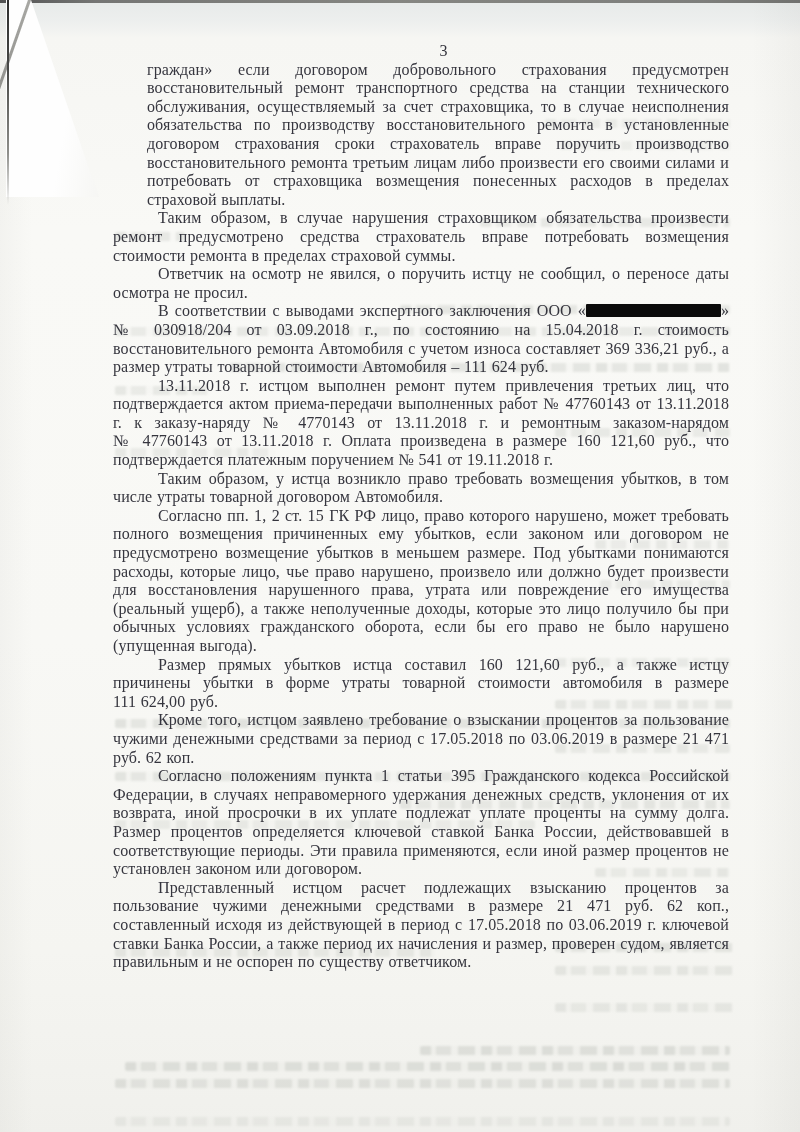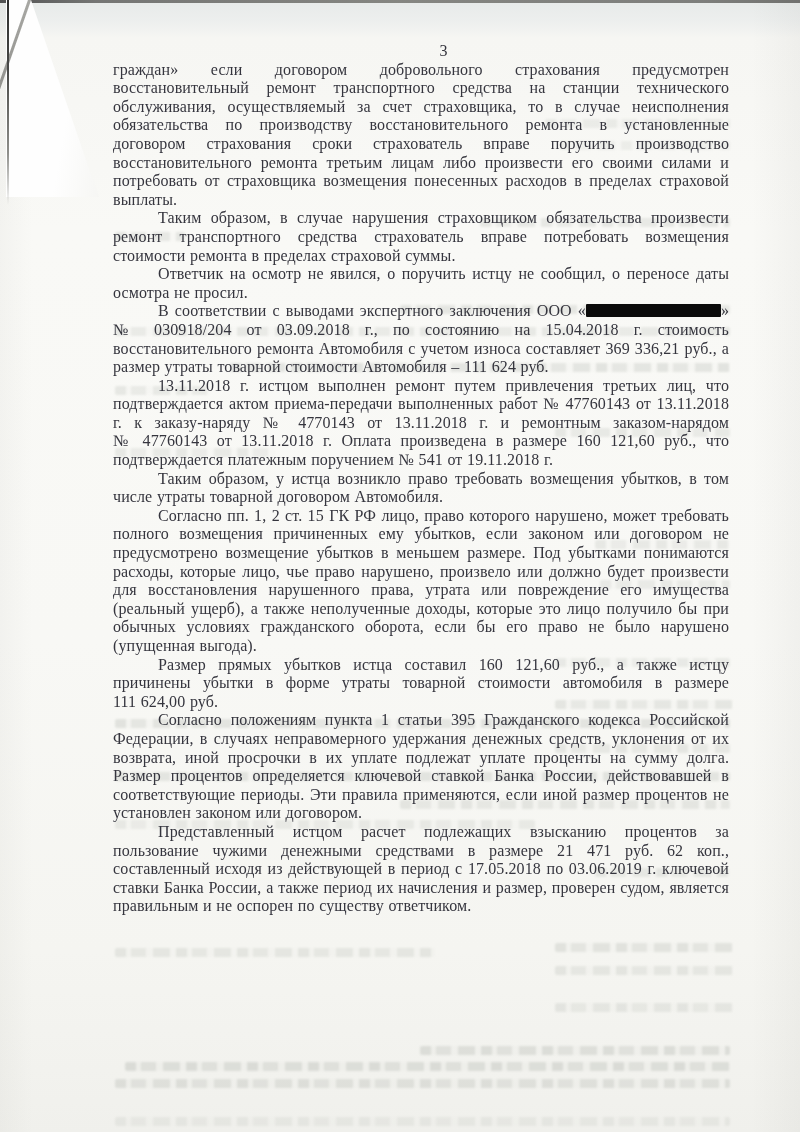--- a/index.html
+++ b/index.html
@@ -48,21 +48,21 @@
     text-align: justify;
     word-spacing: 0.5px;
     letter-spacing: 0.1px;
   }
   .page-number {
     text-align: center;
     margin: 0 0 15px 0;
     text-indent: 0;
   }
   .content p { margin: 0; text-indent: 45px; }
-  .content p.no-indent { text-indent: 0; }
+  .content p.no-indent { text-indent: 0; margin-left: 34px; }
   .redaction {
     display: inline-block;
     width: 135px; height: 13px;
     background: #0b0b0b;
     vertical-align: -1px;
     border-radius: 1px;
   }
   
   .ghost {
     position: absolute; height: 9px;
@@ -113,25 +113,26 @@
   <div class="ghost" style="left:555px;top:1003px;width:178px;opacity:.24"></div>
   <div class="ghost" style="left:420px;top:1046px;width:310px;opacity:.34"></div>
   <div class="ghost" style="left:125px;top:1062px;width:605px;opacity:.36"></div>
   <div class="ghost" style="left:115px;top:1079px;width:615px;opacity:.32"></div>
   <div class="ghost" style="left:115px;top:1117px;width:615px;opacity:.18"></div>
 
   <div class="content">
     <p class="page-number">3</p>
 
     <p class="no-indent">граждан» если договором добровольного страхования предусмотрен восстановительный ремонт транспортного средства на станции технического обслуживания, осуществляемый за счет страховщика, то в случае неисполнения обязательства по производству восстановительного ремонта в установленные договором страхования сроки страхователь вправе поручить производство восстановительного ремонта третьим лицам либо произвести его своими силами и потребовать от страховщика возмещения понесенных расходов в пределах страховой выплаты.</p>
-    <p>Таким образом, в случае нарушения страховщиком обязательства произвести ремонт транспортного средства страхователь вправе потребовать возмещения стоимости ремонта в пределах страховой суммы.</p>
+    <p>Таким образом, в случае нарушения страховщиком обязательства произвести ремонт предусмотрено средства страхователь вправе потребовать возмещения стоимости ремонта в пределах страховой суммы.</p>
     <p>Ответчик на осмотр не явился, о поручить истцу не сообщил, о переносе даты осмотра не просил.</p>
 
     <p><span>В соответствии с выводами экспертного заключения ООО «</span><span class="redaction"></span><span>» №&nbsp;030918/204 от 03.09.2018 г., по состоянию на 15.04.2018 г. стоимость восстановительного ремонта Автомобиля с учетом износа составляет 369&nbsp;336,21 руб., а размер утраты товарной стоимости Автомобиля – 111&nbsp;624 руб.</span></p>
 
     <p>13.11.2018 г. истцом выполнен ремонт путем привлечения третьих лиц, что подтверждается актом приема-передачи выполненных работ №&nbsp;47760143 от 13.11.2018 г. к заказу-наряду №&nbsp;4770143 от 13.11.2018 г. и ремонтным заказом-нарядом №&nbsp;47760143 от 13.11.2018 г. Оплата произведена в размере 160&nbsp;121,60 руб., что подтверждается платежным поручением №&nbsp;541 от 19.11.2018 г.</p>
     <p>Таким образом, у истца возникло право требовать возмещения убытков, в том числе утраты товарной договором Автомобиля.</p>
     <p>Согласно пп. 1, 2 ст. 15 ГК РФ лицо, право которого нарушено, может требовать полного возмещения причиненных ему убытков, если законом или договором не предусмотрено возмещение убытков в меньшем размере. Под убытками понимаются расходы, которые лицо, чье право нарушено, произвело или должно будет произвести для восстановления нарушенного права, утрата или повреждение его имущества (реальный ущерб), а также неполученные доходы, которые это лицо получило бы при обычных условиях гражданского оборота, если бы его право не было нарушено (упущенная выгода).</p>
     <p>Размер прямых убытков истца составил 160&nbsp;121,60 руб., а также истцу причинены убытки в форме утраты товарной стоимости автомобиля в размере 111&nbsp;624,00 руб.</p>
+    <p>Кроме того, истцом заявлено требование о взыскании процентов за пользование чужими денежными средствами за период с 17.05.2018 по 03.06.2019 в размере 21&nbsp;471 руб. 62 коп.</p>
     <p>Согласно положениям пункта 1 статьи 395 Гражданского кодекса Российской Федерации, в случаях неправомерного удержания денежных средств, уклонения от их возврата, иной просрочки в их уплате подлежат уплате проценты на сумму долга. Размер процентов определяется ключевой ставкой Банка России, действовавшей в соответствующие периоды. Эти правила применяются, если иной размер процентов не установлен законом или договором.</p>
     <p>Представленный истцом расчет подлежащих взысканию процентов за пользование чужими денежными средствами в размере 21&nbsp;471 руб. 62 коп., составленный исходя из действующей в период с 17.05.2018 по 03.06.2019 г. ключевой ставки Банка России, а также период их начисления и размер, проверен судом, является правильным и не оспорен по существу ответчиком.</p>
   </div>
 </div>
 
 </body></html>

